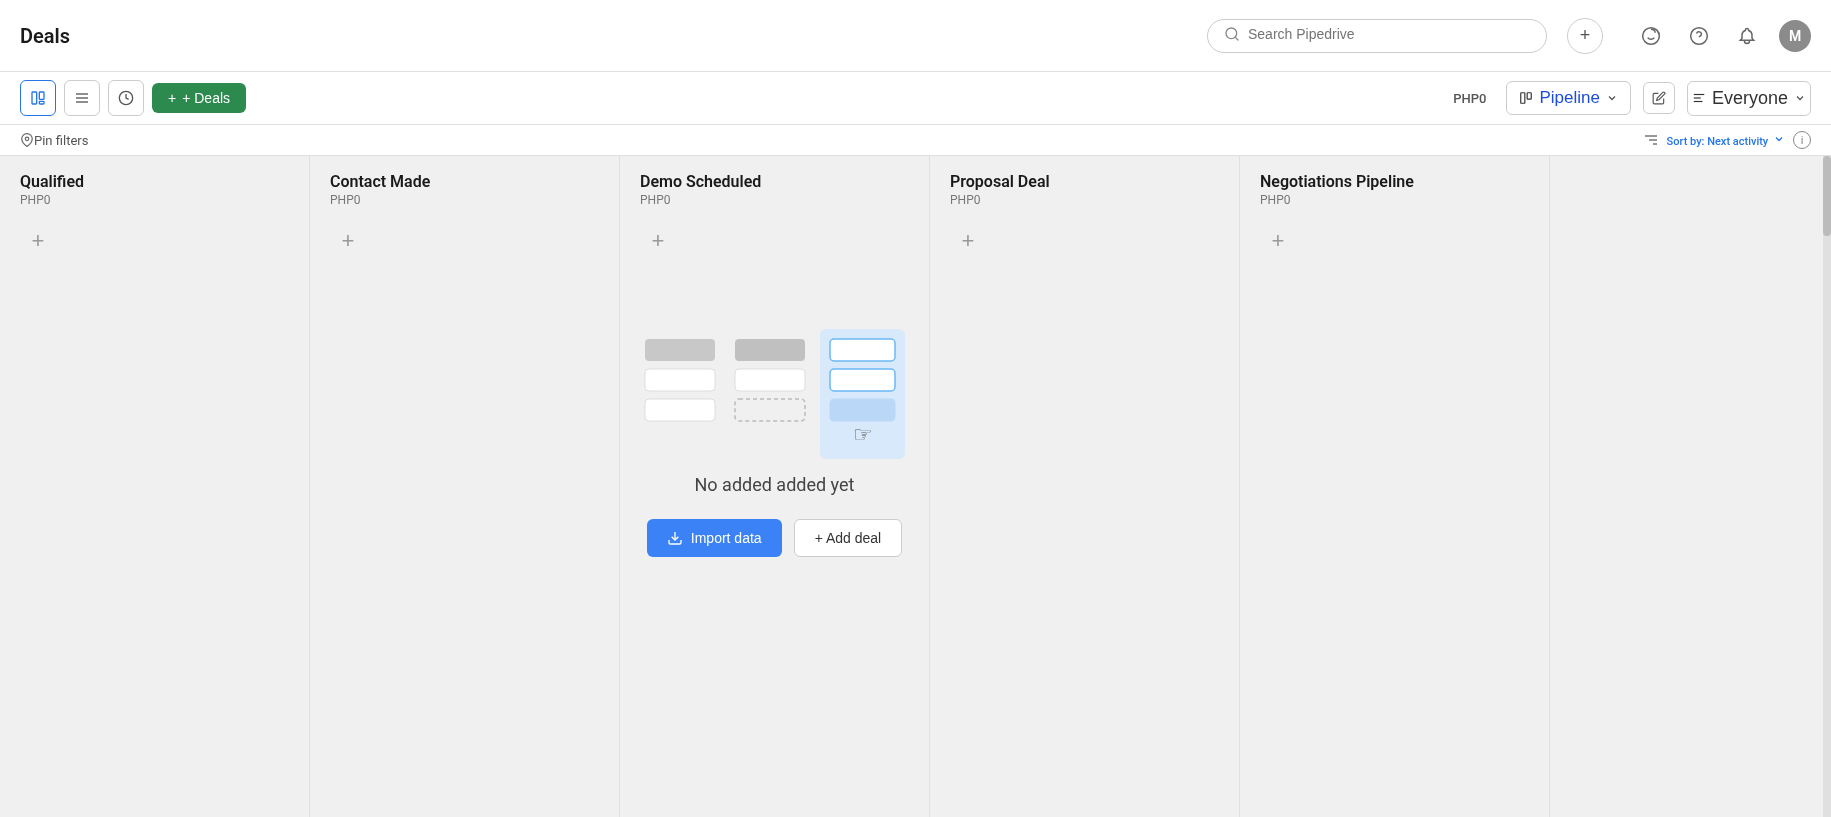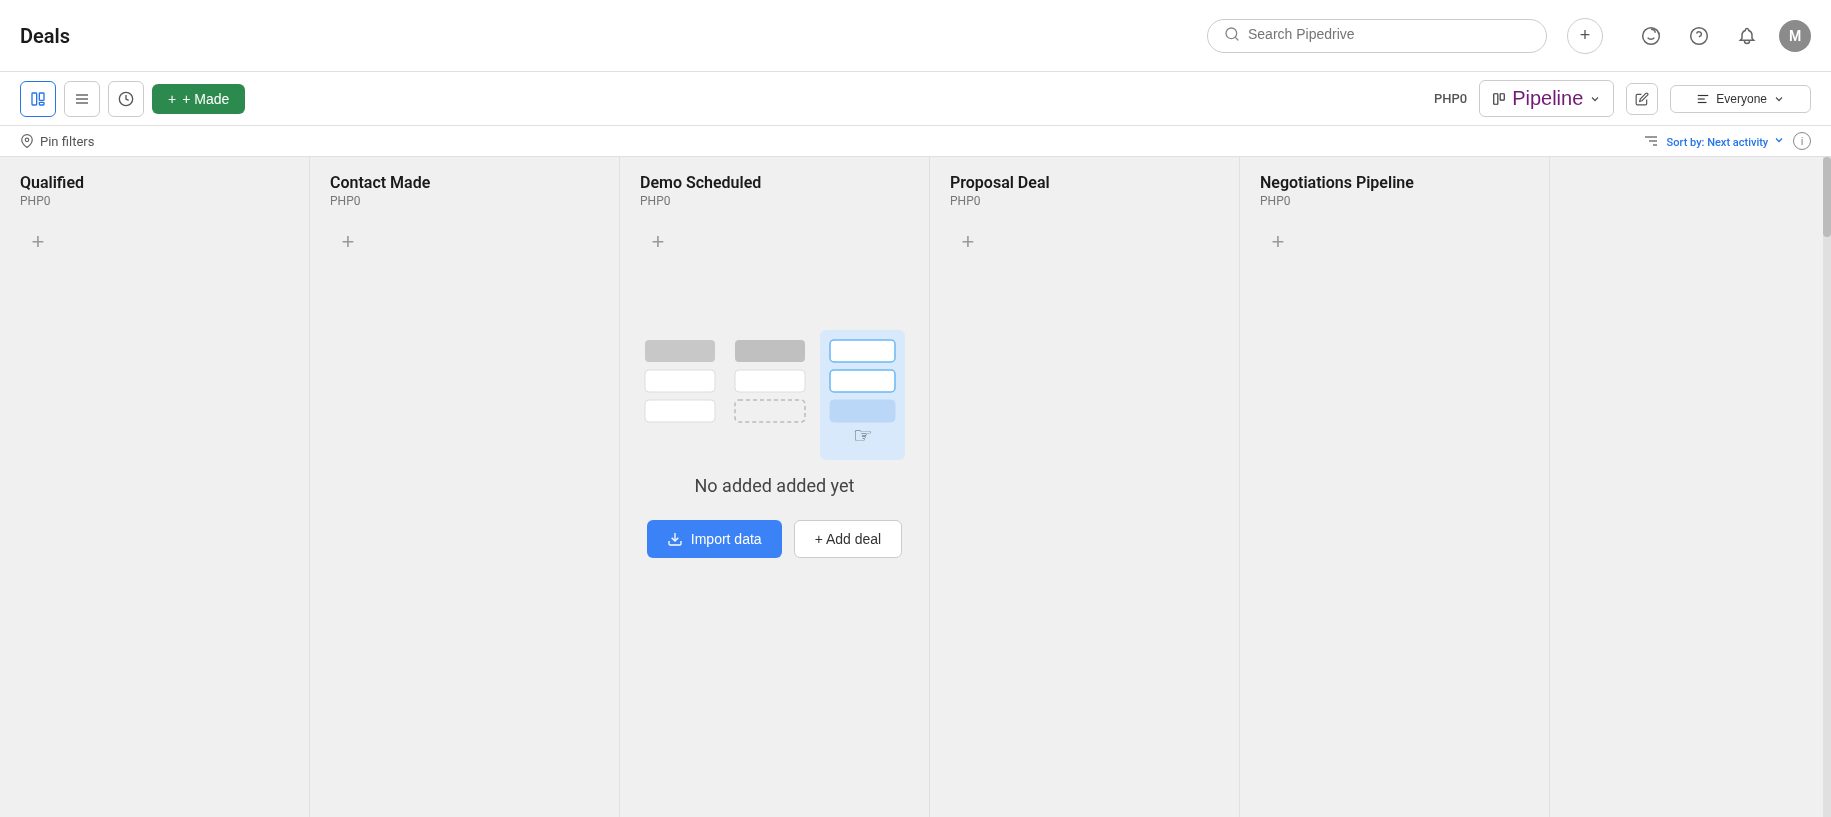--- a/index.html
+++ b/index.html
@@ -117,57 +117,58 @@
       font-size: 13px;
       color: #555;
       font-weight: 500;
     }
     .pipeline-btn {
       display: flex; align-items: center; gap: 6px;
       border: 1.5px solid #ccc;
       background: #fff;
       border-radius: 6px;
       padding: 6px 12px;
-      font-size: 20px;
-      cursor: pointer;
-      color: #701a75;
-      font-weight: 500;
+      font-size: 17px;
+      cursor: pointer;
+      color: #1d4ed8;
+      font-weight: 500;
+      margin-left: 8px;
     }
     .edit-icon-btn {
       width: 32px; height: 32px;
       border: 1.5px solid #ccc;
       background: #fff;
       border-radius: 6px;
       display: flex; align-items: center; justify-content: center;
       cursor: pointer;
       font-size: 14px;
       color: #555;
     }
     .everyone-btn {
       display: flex; align-items: center; gap: 6px;
       border: 1.5px solid #ccc;
       background: #fff;
       border-radius: 6px;
-      padding: 6px 25px;
-      font-size: 12px;
+      padding: 6px 4px;
+      font-size: 18px;
       cursor: pointer;
       color: #333;
       font-weight: 500;
     }
 
     
     .filter-bar {
       display: flex;
       align-items: center;
       background: #fff;
       border-bottom: 1px solid #e0e0e0;
       padding: 6px 20px;
     }
     .pin-filters {
-      display: flex; align-items: center; gap: 6px;
+      display: flex; align-items: center; gap: 0;
       font-size: 13px;
       color: #555;
       cursor: pointer;
     }
     .filter-right {
       margin-left: auto;
       display: flex; align-items: center; gap: 8px;
     }
     .sort-label {
       font-size: 11px;
@@ -358,21 +359,21 @@
     </svg>
   </button>
   <button class="toolbar-btn" title="Activity view">
     <svg width="16" height="16" viewBox="0 0 24 24" fill="none" stroke="#555" stroke-width="2">
       <circle cx="12" cy="12" r="10"></circle>
       <path d="M12 6v6l4 2"></path>
     </svg>
   </button>
   <button class="add-deal-btn">
     <span>+</span>
-    <span>+ Made</span>
+    <span>+ Deals</span>
   </button>
 
   <div class="toolbar-right">
     <span class="php0-label">PHP0</span>
     <button class="pipeline-btn">
       <svg width="14" height="14" viewBox="0 0 24 24" fill="none" stroke="#333" stroke-width="2">
         <rect x="3" y="3" width="7" height="18" rx="1"></rect>
         <rect x="14" y="3" width="7" height="11" rx="1"></rect>
       </svg>
       <span>Pipeline</span>

